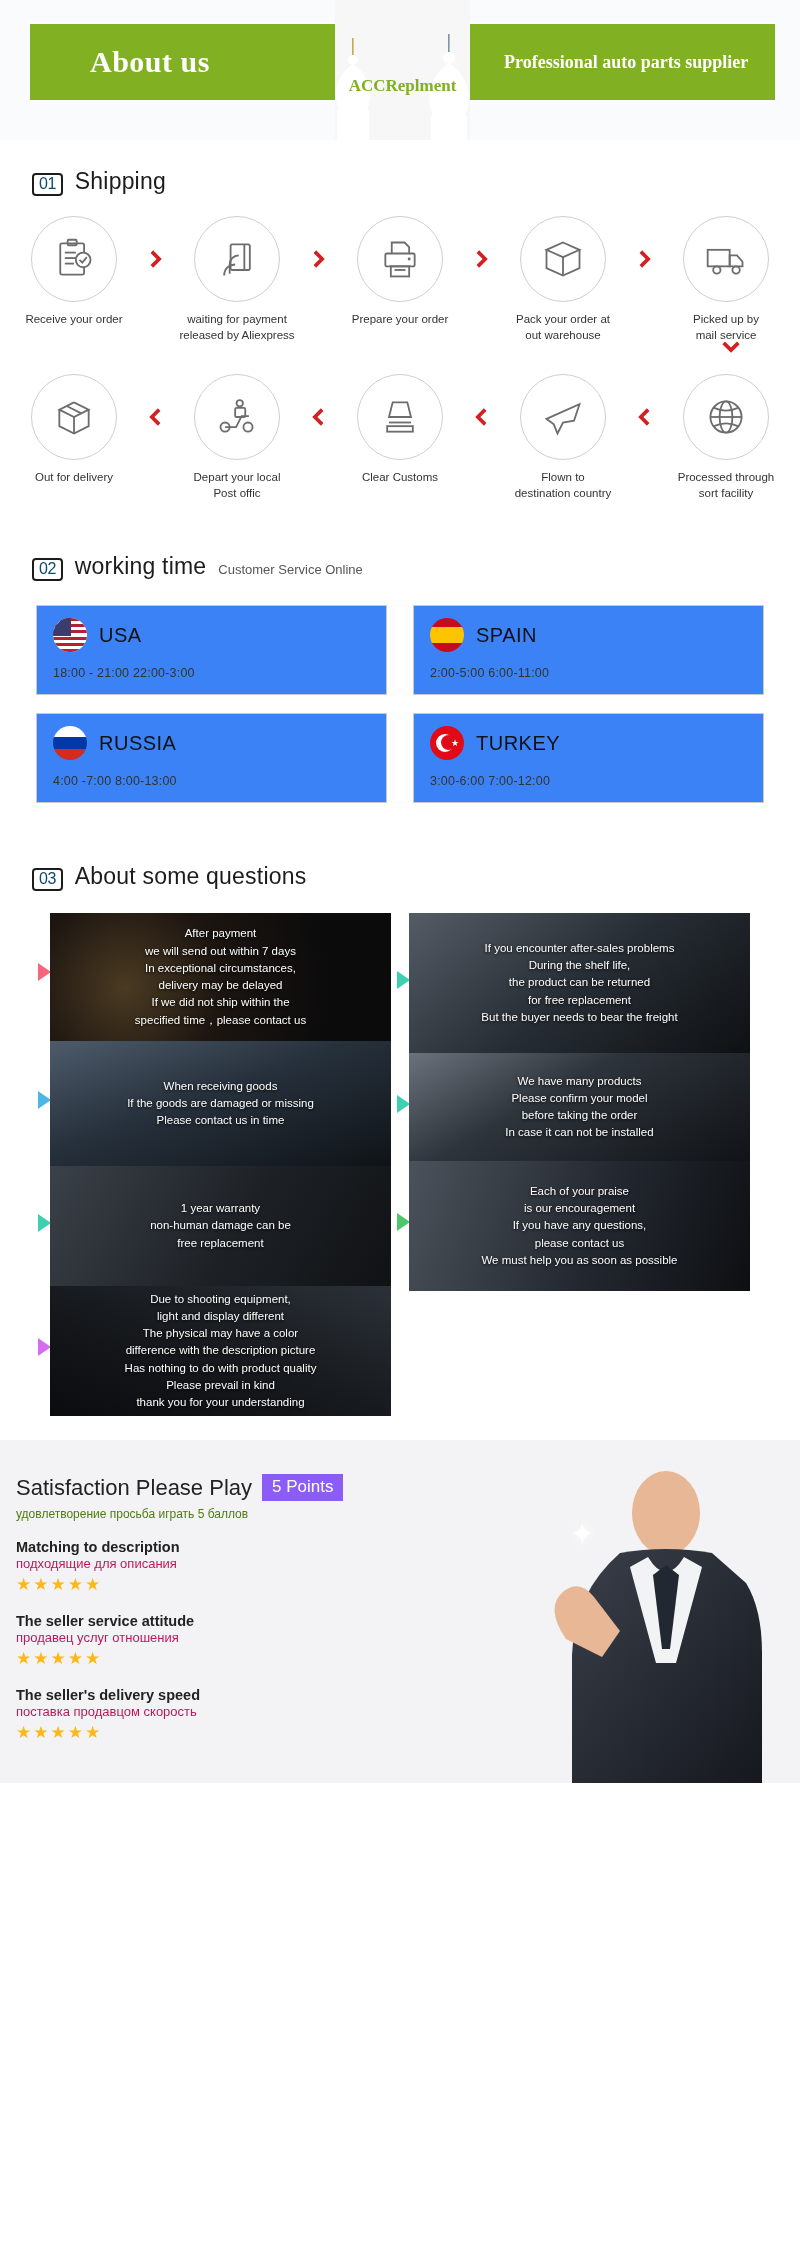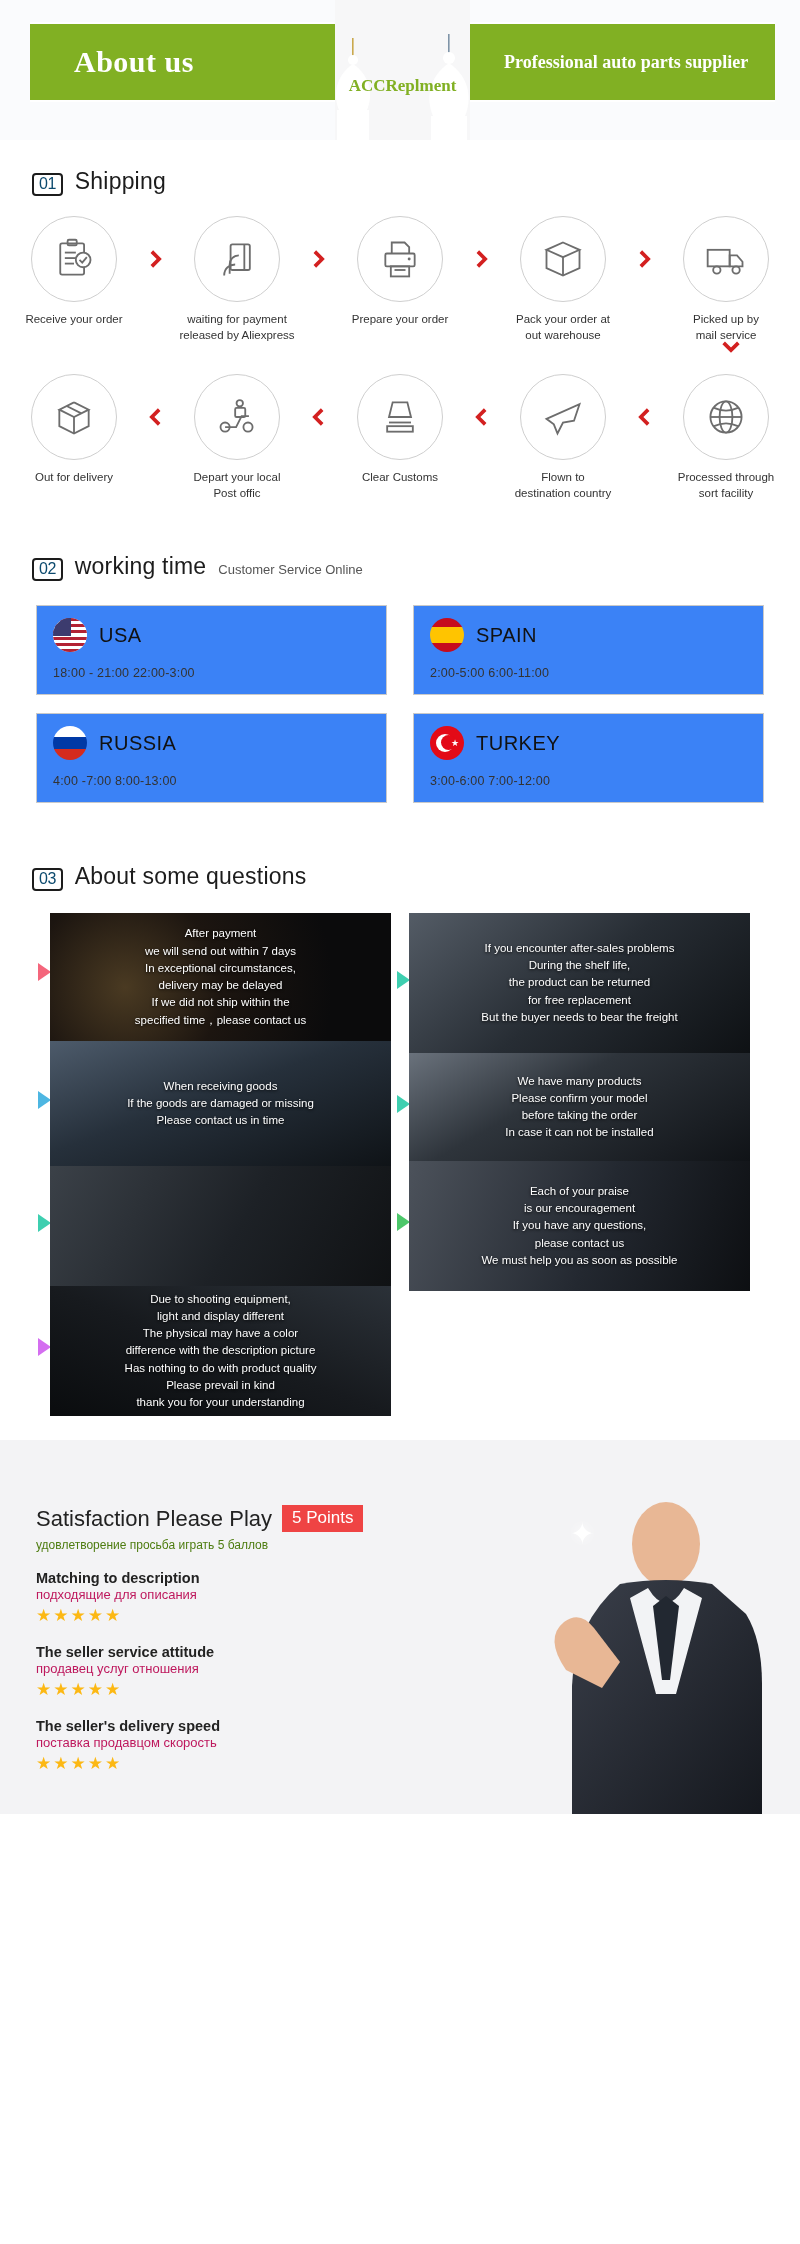--- a/index.html
+++ b/index.html
@@ -27,21 +27,21 @@
     display: flex;
     align-items: center;
   }
   .hdr-band.left { left: 30px; width: 305px; justify-content: flex-start; }
   .hdr-band.right { left: 470px; width: 305px; justify-content: flex-start; }
   .hdr-title {
     font-family: "Liberation Serif", serif;
     font-weight: bold;
     color: #ffffff;
     font-size: 30px;
-    margin-left: 44px;
+    margin-left: 60px;
     letter-spacing: .5px;
     white-space: nowrap;
   }
   .hdr-sub {
     font-family: "Liberation Serif", serif;
     font-weight: bold;
     color: #ffffff;
     font-size: 18px;
     margin-left: 34px;
     white-space: nowrap;
@@ -161,24 +161,24 @@
   .a-teal  { border-left-color: #3ecfb0; }
   .a-violet{ border-left-color: #d46ef0; }
   .a-green { border-left-color: #4cc76a; }
 
   
   .fb {
     position: relative; margin-top: 24px;
     background: #f3f3f5; padding: 34px 0 40px; overflow: hidden;
     min-height: 320px;
   }
-  .fb-inner { position: relative; z-index: 3; padding-left: 36px; max-width: 440px; margin-top: 31px; }
+  .fb-inner { position: relative; z-index: 3; padding-left: 16px; max-width: 440px; }
   .fb-title { display: flex; align-items: center; gap: 10px; }
   .fb-title h2 { font-size: 22px; font-weight: 400; color: #222; }
-  .fb-badge { background: #ef4444; color:#fff; font-size: 17px; padding: 3px 10px 4px; }
+  .fb-badge { background: #8b5cf6; color:#fff; font-size: 17px; padding: 3px 10px 4px; }
   .fb-ru-main { margin-top: 6px; font-size: 12px; color: #4d7c0f; }
   .fb-item { margin-top: 18px; }
   .fb-item .en { font-size: 14.5px; font-weight: bold; color: #222; }
   .fb-item .ru { font-size: 13px; color: #be185d; margin-top: 1px; }
   .stars { color: #fcb814; font-size: 17px; letter-spacing: 2px; margin-top: 3px; }
   .suit {
     position: absolute; right: 0; bottom: 0; z-index: 1;
     width: 330px; height: 330px;
   }
   .spark {
@@ -465,20 +465,23 @@
 specified time，please contact us</span>
         </div>
         <div class="faq-panel pnl-deliver" style="height:125px">
           <i class="faq-arrow a-blue" style="top:50px"></i>
           <span style="white-space:pre-line">When receiving goods
 If the goods are damaged or missing
 Please contact us in time</span>
         </div>
         <div class="faq-panel pnl-support" style="height:120px">
           <i class="faq-arrow a-teal" style="top:48px"></i>
+          <span style="white-space:pre-line">1 year warranty
+non-human damage can be
+free replacement</span>
         </div>
         <div class="faq-panel pnl-color" style="height:130px">
           <i class="faq-arrow a-violet" style="top:52px"></i>
           <span style="white-space:pre-line">Due to shooting equipment,
 light and display different
 The physical may have a color
 difference with the description picture
 Has nothing to do with product quality
 Please prevail in kind
 thank you for your understanding</span>

